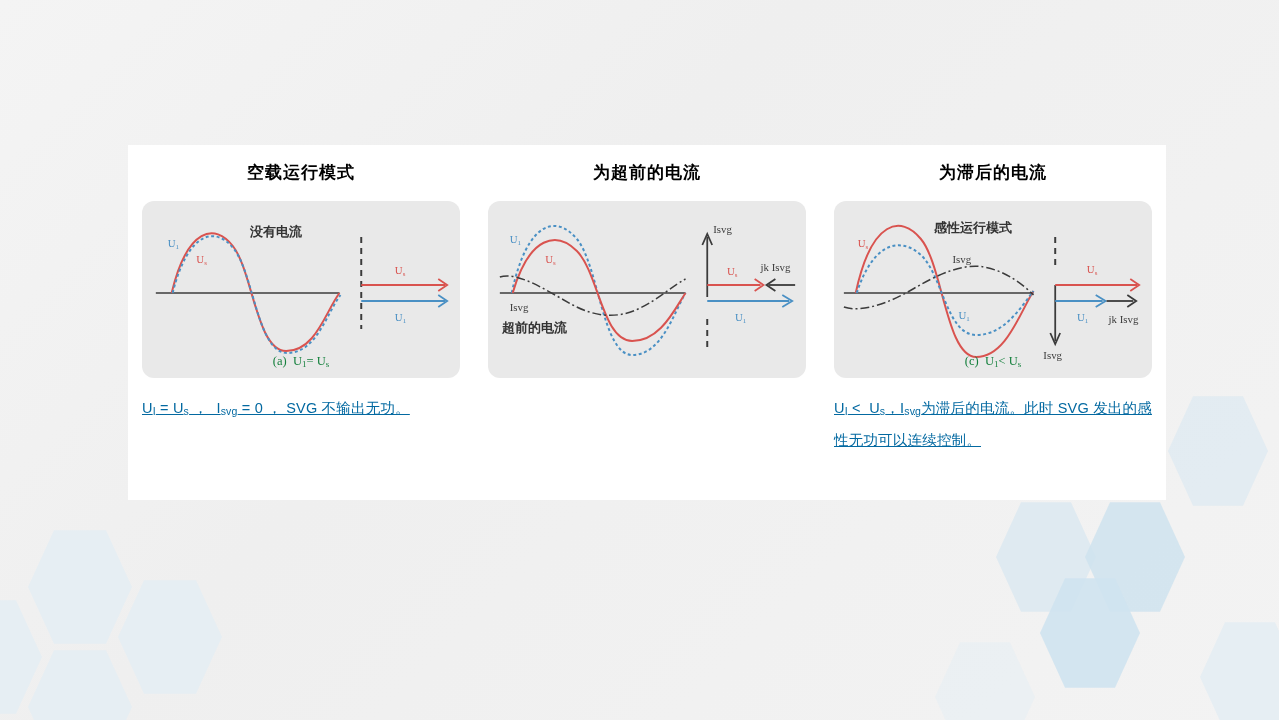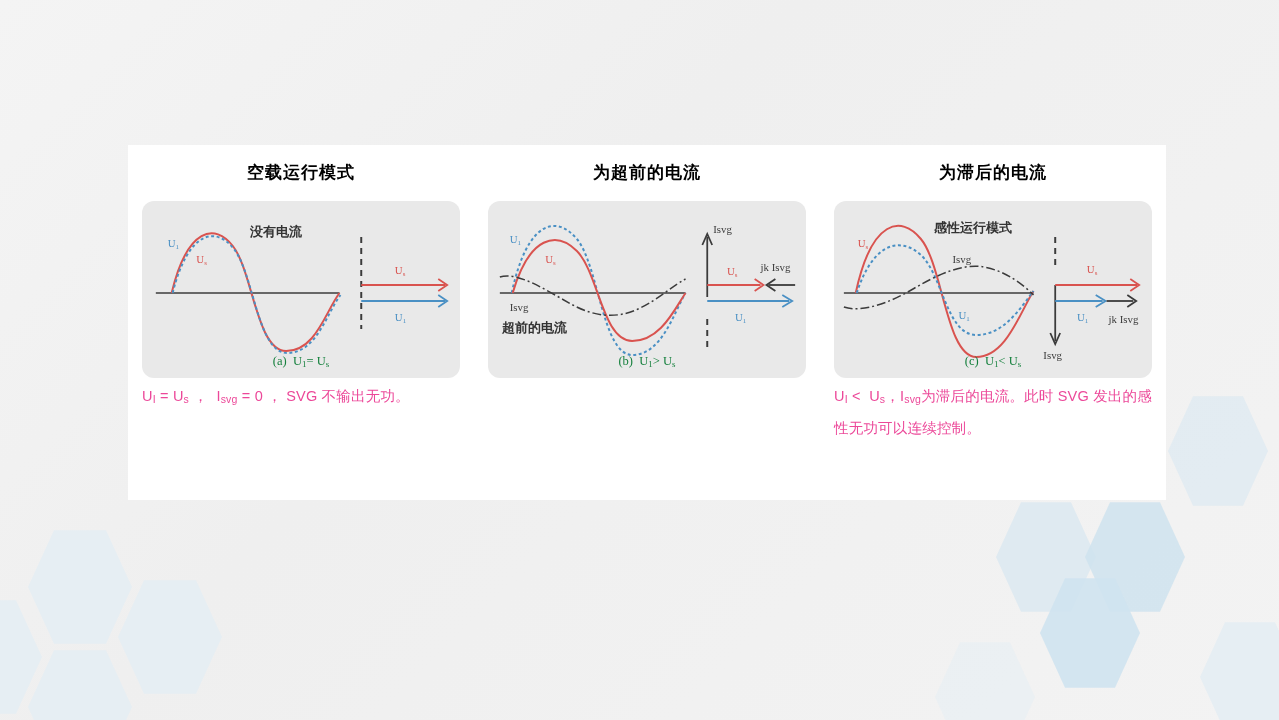--- a/index.html
+++ b/index.html
@@ -33,22 +33,23 @@
   .col-title{
     text-align:center;font-weight:bold;font-size:17px;color:#000000;
     letter-spacing:1px;margin-top:16px;
   }
   .figure{
     position:relative;margin:17px auto 0 auto;
     height:177px;background:#e9e9e9;border-radius:12px;
   }
   .figure svg{display:block;width:100%;height:100%;}
   .caption{
-    margin-top:4px;font-size:14.5px;line-height:29px;color:#ec4899;
+    margin-top:16px;font-size:14.5px;line-height:29px;color:#0369a1;
     letter-spacing:.2px;
+    text-decoration:underline;
   }
   .caption .sub{font-size:10.5px;vertical-align:-2px;}
   .fig-label{
     position:absolute;left:0;right:0;bottom:9px;text-align:center;
     font-family:"Liberation Serif","DejaVu Serif",serif;
     font-size:12.5px;color:#15803d;
   }
   .fig-label .sb{font-size:9px;vertical-align:-2px;}
   .cn-label{
     position:absolute;font-weight:bold;font-size:13px;color:#333;text-align:center;
@@ -142,25 +143,20 @@
           <line x1="311" y1="84" x2="284" y2="84" stroke="#3b3b3b" stroke-width="1.8"></line>
           <path d="M291 78 L282 84 L291 90" fill="none" stroke="#3b3b3b" stroke-width="1.8"></path>
           <line x1="222" y1="100" x2="305" y2="100" stroke="#4a90c4" stroke-width="1.8"></line>
           <path d="M298 94 L308 100 L298 106" fill="none" stroke="#4a90c4" stroke-width="1.8"></path>
 
           <text x="242" y="74" fill="#d9534f" font-family="Liberation Serif,serif" font-size="11">U<tspan font-size="7" dy="2">s</tspan></text>
           <text x="276" y="70" fill="#3b3b3b" font-family="Liberation Serif,serif" font-size="11">jk Isvg</text>
           <text x="250" y="120" fill="#4a90c4" font-family="Liberation Serif,serif" font-size="11">U<tspan font-size="7" dy="2">1</tspan></text>
         </svg>
         <div class="cn-label" style="left:14px;top:118px;">超前的电流</div>
-        <div class="fig-label">
-          <span>(b)</span>
-          &nbsp;<span>U</span><span class="sb">1</span><span>&gt;</span>
-          <span>U</span><span class="sb">s</span>
-        </div>
       </div>
 
     </div>
 
     <div class="col">
       <div class="col-title">为滞后的电流</div>
 
       <div class="figure">
         <svg viewBox="0 0 322 177" preserveAspectRatio="none">
           <line x1="10" y1="92" x2="202" y2="92" stroke="#3b3b3b" stroke-width="1.6"></line>

